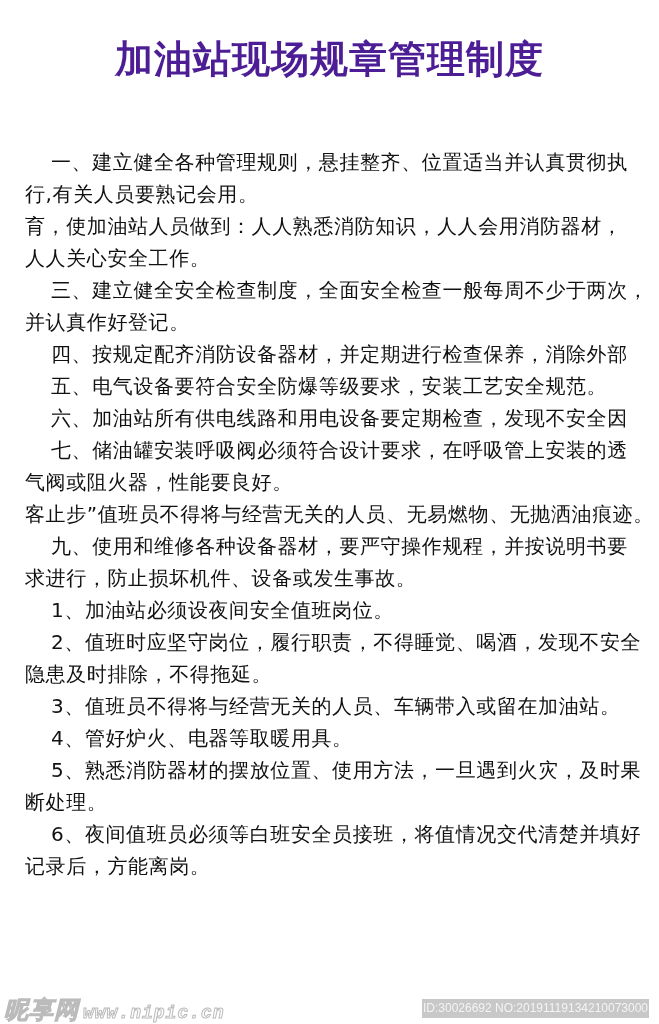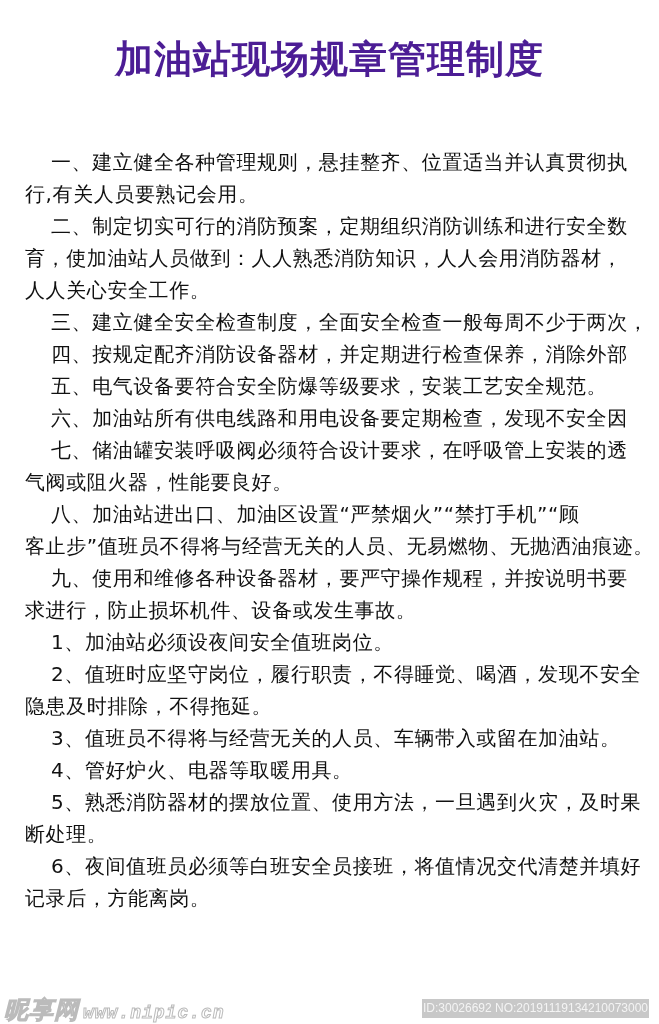--- a/index.html
+++ b/index.html
@@ -32,30 +32,29 @@
   }
 </style>
 </head>
 <body>
 
 <div class="title">加油站现场规章管理制度</div>
 
 <div class="body" id="doc-body">
     <div class="line indent">一、建立健全各种管理规则，悬挂整齐、位置适当并认真贯彻执</div>
     <div class="line">行,有关人员要熟记会用。</div>
-    <div class="line indent">二、制定切实可行的消防预案，定期组织消防训练和进行安全数</div>
     <div class="line">育，使加油站人员做到：人人熟悉消防知识，人人会用消防器材，</div>
     <div class="line">人人关心安全工作。</div>
     <div class="line indent">三、建立健全安全检查制度，全面安全检查一般每周不少于两次，</div>
+    <div class="line">并认真作好登记。</div>
     <div class="line indent">四、按规定配齐消防设备器材，并定期进行检查保养，消除外部</div>
     <div class="line indent">五、电气设备要符合安全防爆等级要求，安装工艺安全规范。</div>
     <div class="line indent">六、加油站所有供电线路和用电设备要定期检查，发现不安全因</div>
     <div class="line indent">七、储油罐安装呼吸阀必须符合设计要求，在呼吸管上安装的透</div>
     <div class="line">气阀或阻火器，性能要良好。</div>
-    <div class="line indent">八、加油站进出口、加油区设置“严禁烟火”“禁打手机”“顾</div>
     <div class="line">客止步”值班员不得将与经营无关的人员、无易燃物、无抛洒油痕迹。</div>
     <div class="line indent">九、使用和维修各种设备器材，要严守操作规程，并按说明书要</div>
     <div class="line">求进行，防止损坏机件、设备或发生事故。</div>
     <div class="line indent">1、加油站必须设夜间安全值班岗位。</div>
     <div class="line indent">2、值班时应坚守岗位，履行职责，不得睡觉、喝酒，发现不安全</div>
     <div class="line">隐患及时排除，不得拖延。</div>
     <div class="line indent">3、值班员不得将与经营无关的人员、车辆带入或留在加油站。</div>
     <div class="line indent">4、管好炉火、电器等取暖用具。</div>
     <div class="line indent">5、熟悉消防器材的摆放位置、使用方法，一旦遇到火灾，及时果</div>
     <div class="line">断处理。</div>

